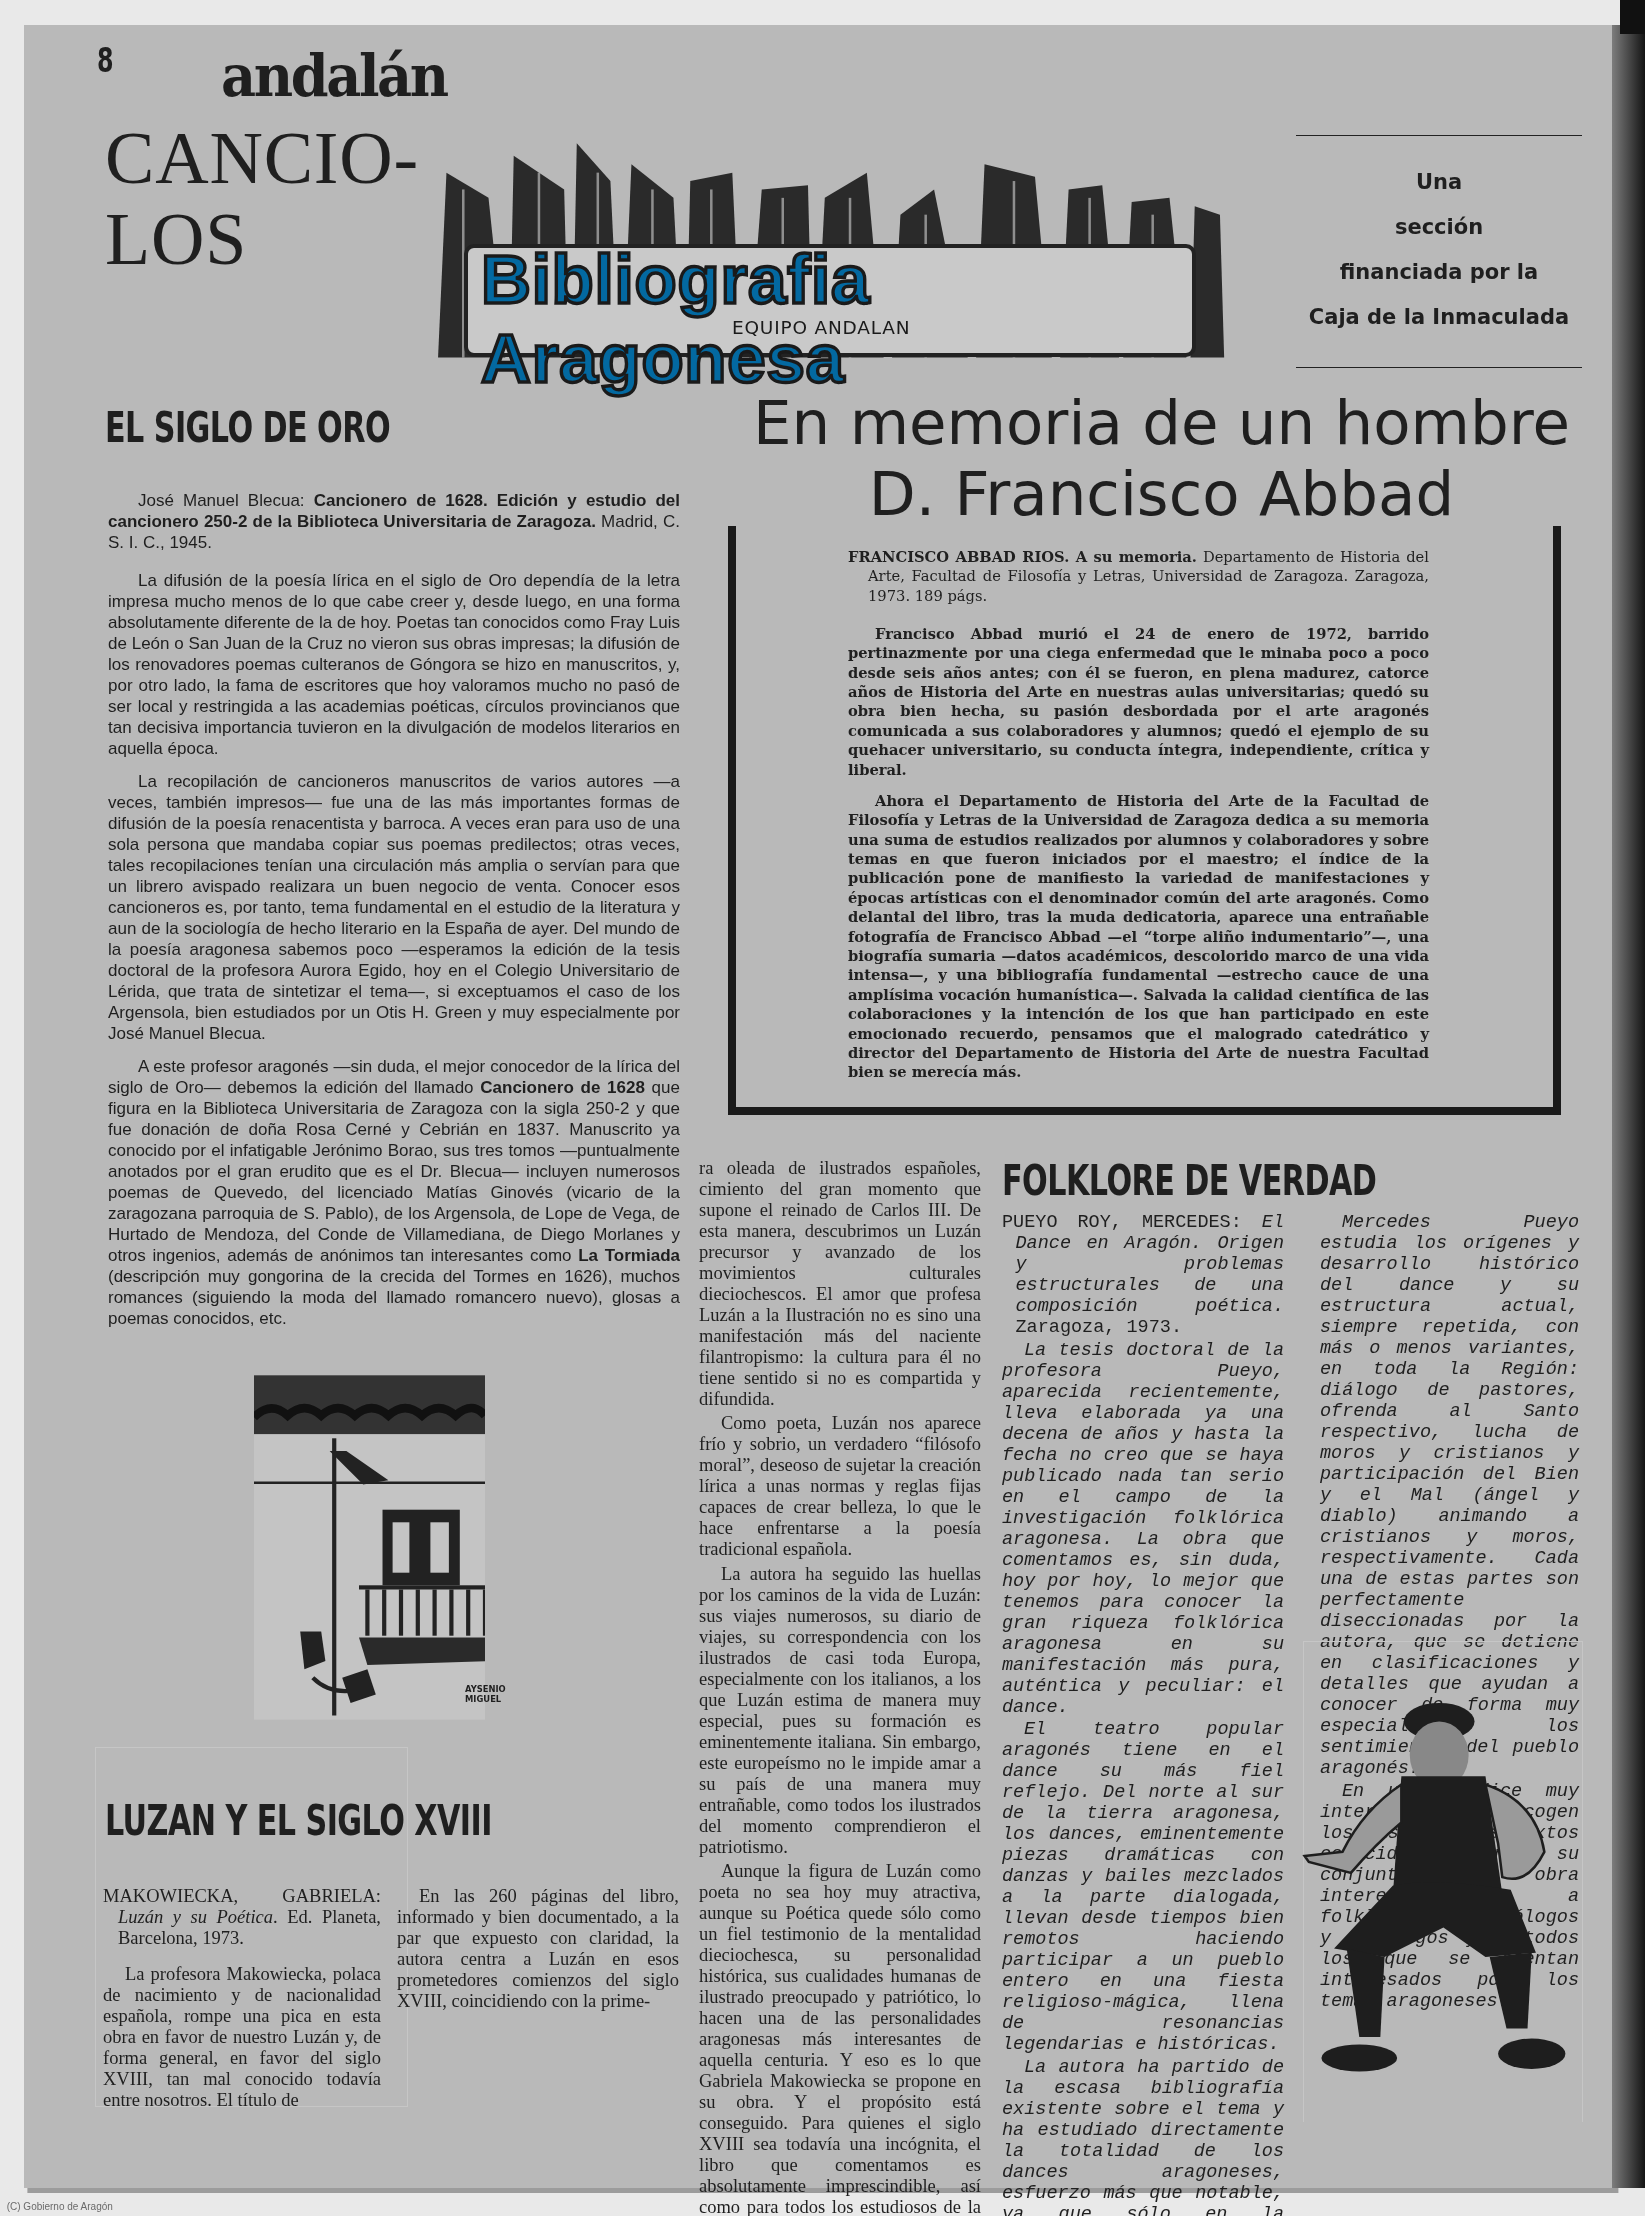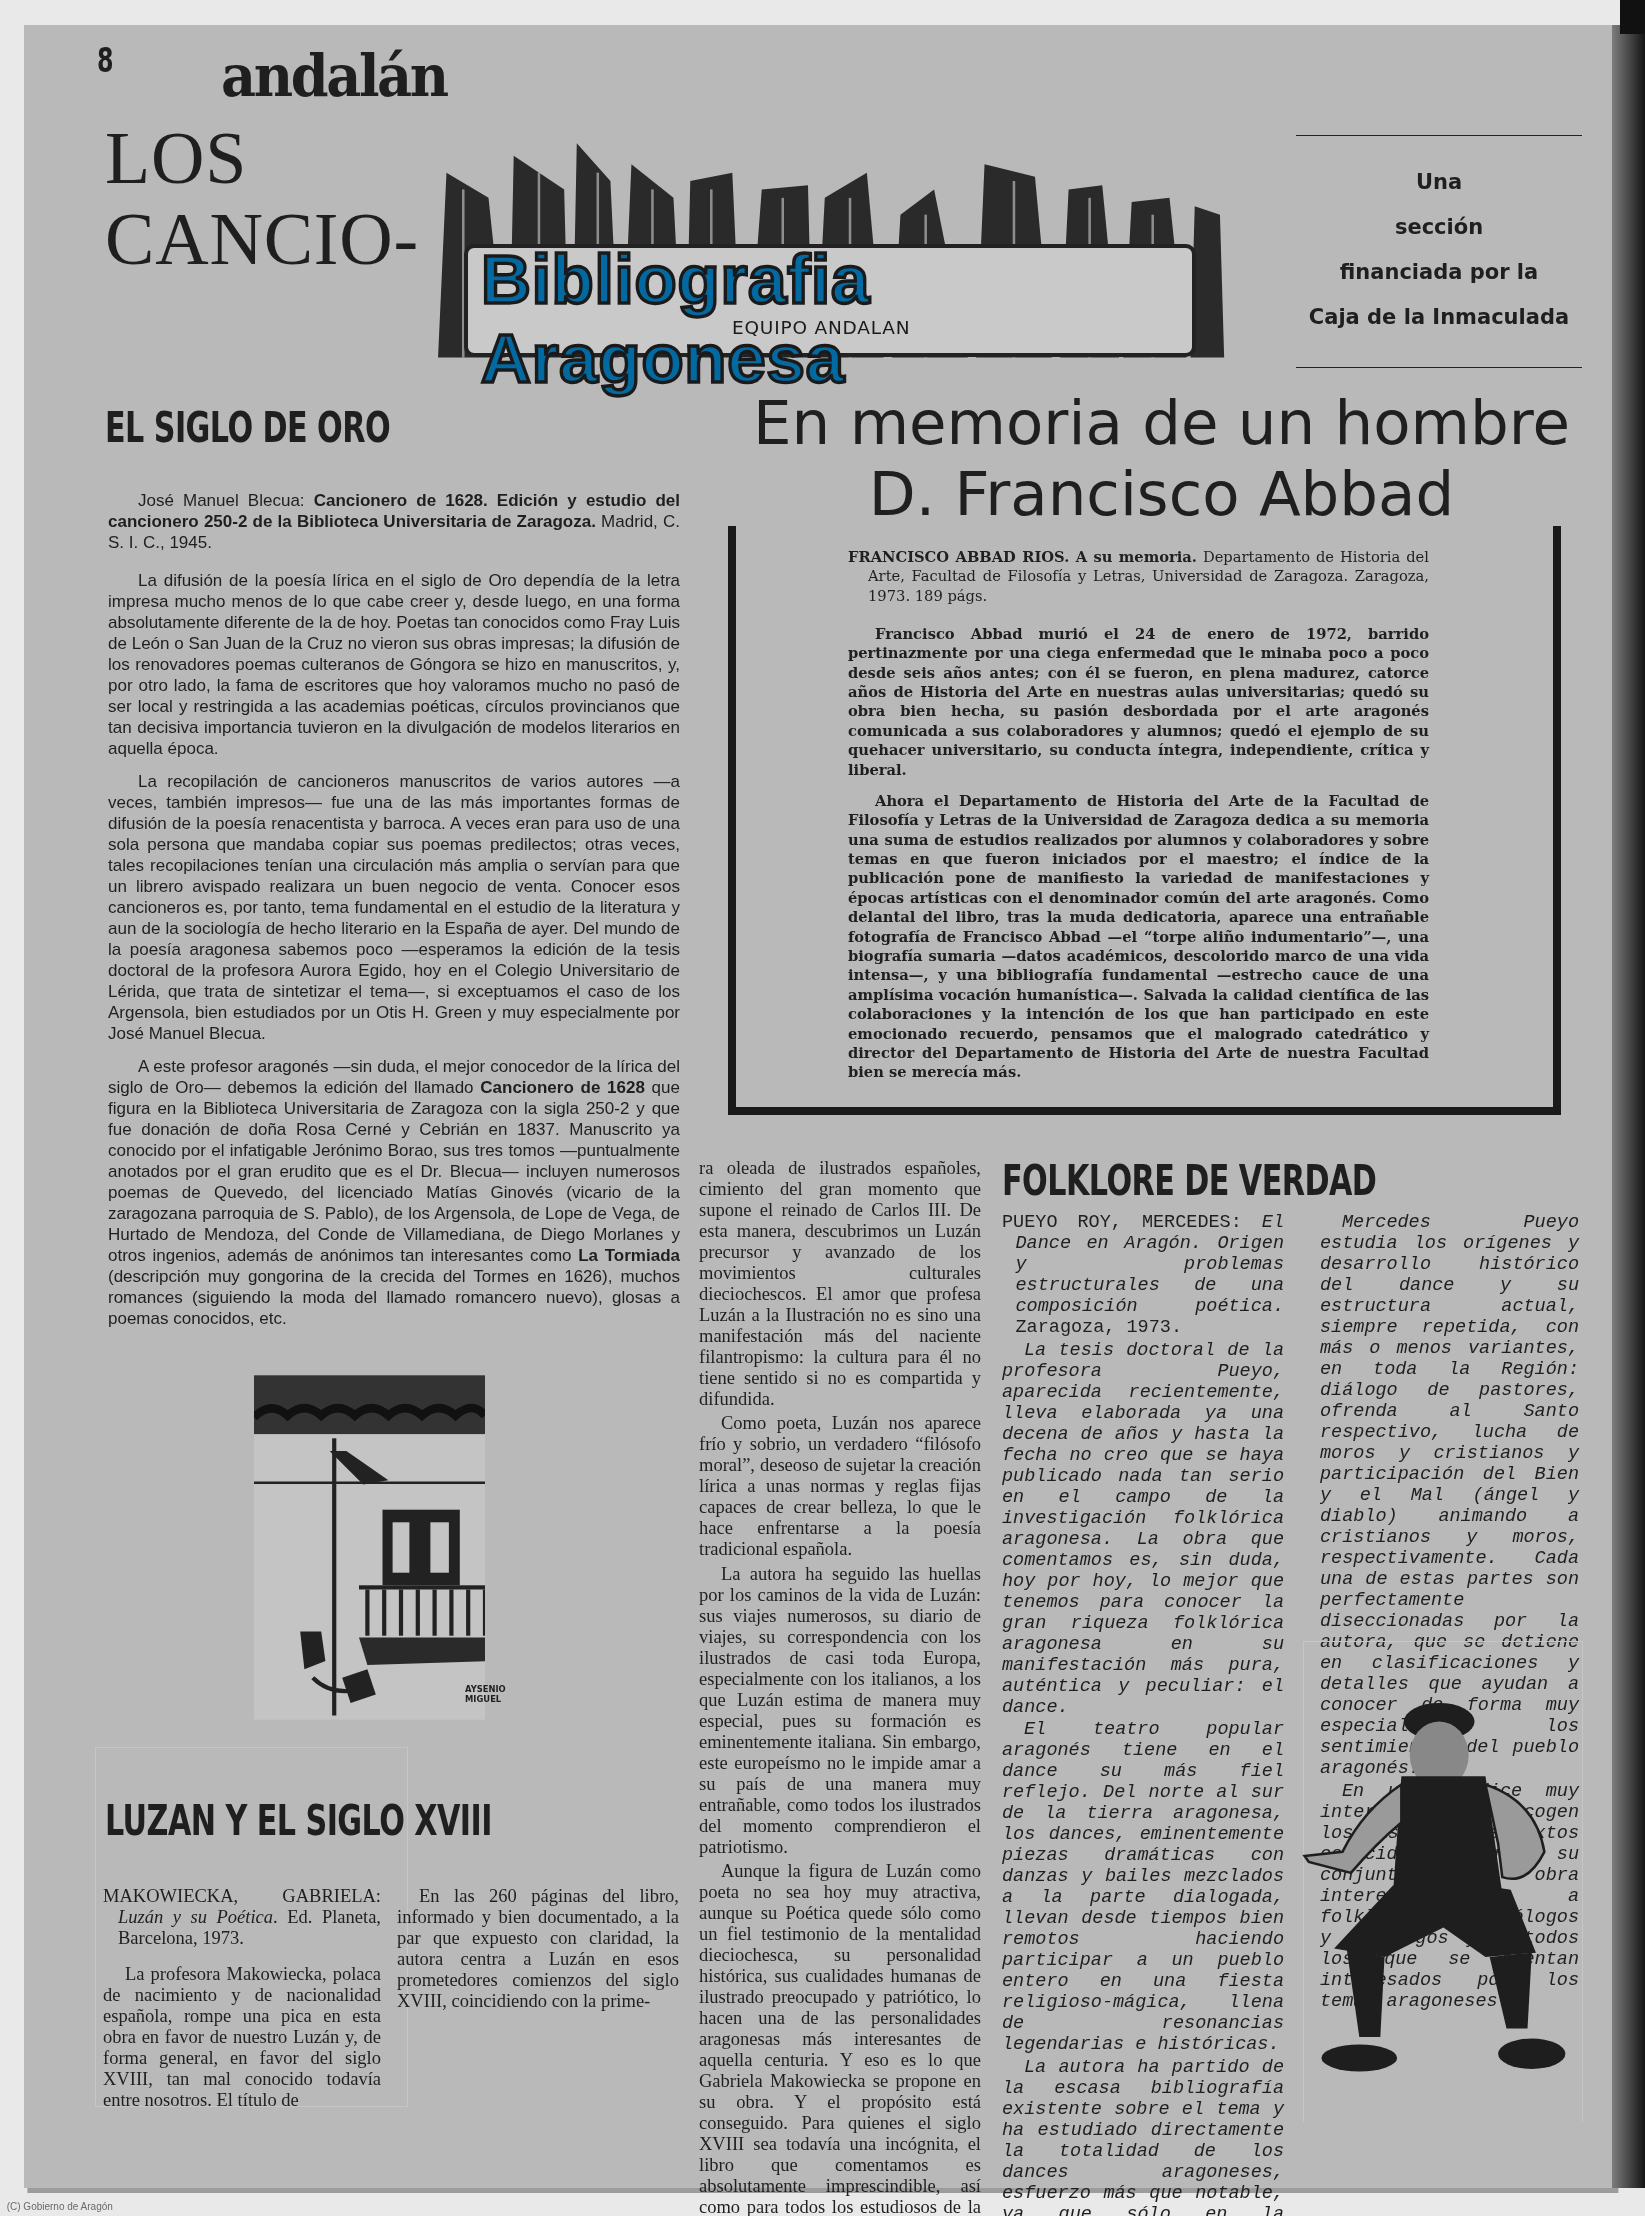--- a/index.html
+++ b/index.html
@@ -53,22 +53,22 @@
 <body>
 
 <div class="page"></div>
 <div class="rightedge"></div>
 <div class="topstrip"></div>
 
 <div class="abs page-num">8</div>
 <div class="abs masthead">andalán</div>
 
 <div class="abs big-title">
+  <div>CANCIO-</div>
   <div>LOS</div>
-  <div>CANCIO-</div>
 </div>
 
 <div class="abs banner">
   <svg width="800" height="227" style="position:absolute;left:0;top:0" viewBox="0 0 950 270">
     <g fill="#2a2a2a">
       <polygon points="10,260 20,40 70,70 90,260"></polygon>
       <polygon points="95,260 100,20 160,60 165,260"></polygon>
       <polygon points="170,260 175,5 215,50 225,260"></polygon>
       <polygon points="230,260 240,30 290,70 300,260"></polygon>
       <polygon points="305,260 310,50 360,40 370,260"></polygon>

